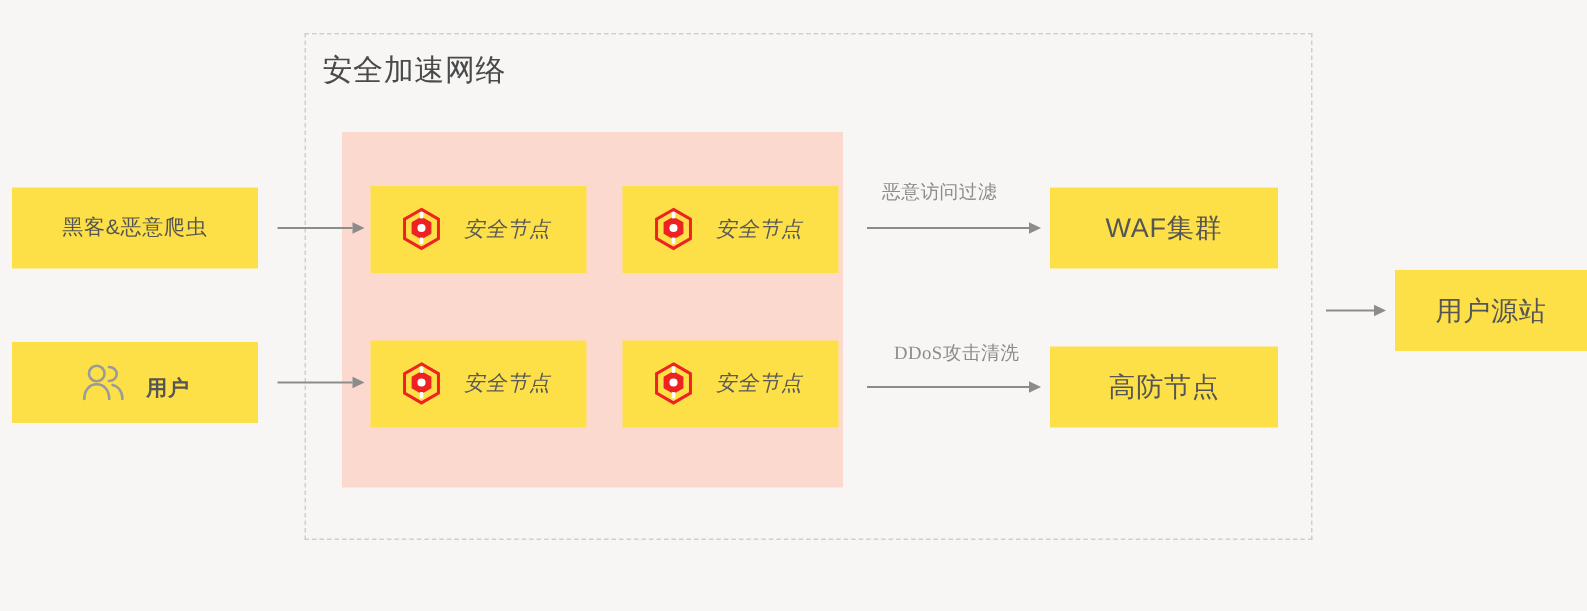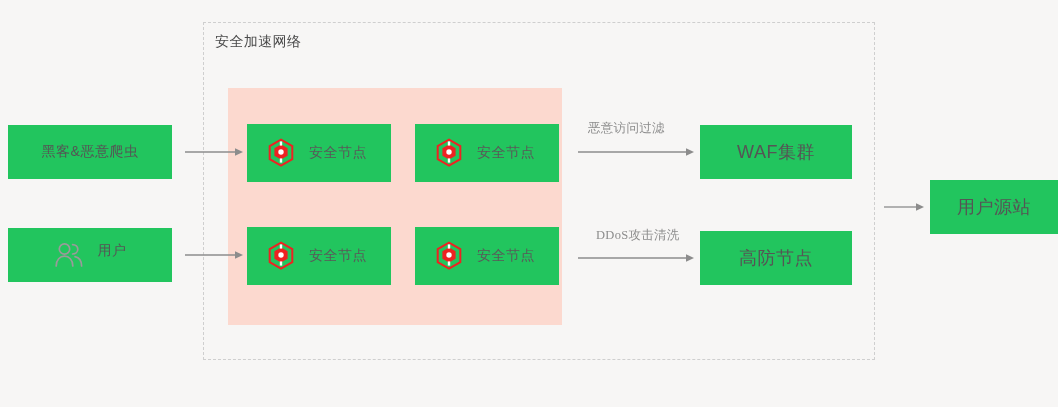--- a/index.html
+++ b/index.html
@@ -27,40 +27,40 @@
     width: 672px;
     height: 338px;
     border: 1px dashed #cfcfcf;
     box-sizing: border-box;
     background: transparent;
   }
   .dashed-title {
     position: absolute;
     left: 215px;
     top: 33px;
-    font-size: 14px;
+    font-size: 20px;
     color: #4a4a4a;
     letter-spacing: 0.4px;
     white-space: nowrap;
   }
 
   
   .pink-region {
     position: absolute;
     left: 228px;
     top: 88px;
     width: 334px;
     height: 237px;
     background: #fcd9cf;
   }
 
   
   .card {
     position: absolute;
-    background: #22c55e;
+    background: #fde047;
     display: flex;
     align-items: center;
     justify-content: center;
     box-sizing: border-box;
   }
   .card-label {
     font-size: 18px;
     color: #555555;
     letter-spacing: 0.5px;
     white-space: nowrap;
@@ -72,31 +72,33 @@
     width: 164px;
     height: 54px;
   }
   .src-card.hackers { top: 125px; }
   .src-card.users   { top: 228px; }
   .src-card .card-label { font-size: 14px; color: #555; }
 
   
   .user-row {
     display: flex;
-    align-items: flex-start;
+    align-items: flex-end;
     gap: 14px;
+    font-weight: bold;
   }
 
   
   .node-card {
     width: 144px;
     height: 58px;
     justify-content: flex-start;
     padding-left: 20px;
     gap: 14px;
+    font-style: italic;
   }
   .node-card.n1 { left: 247px; top: 124px; }
   .node-card.n2 { left: 415px; top: 124px; }
   .node-card.n3 { left: 247px; top: 227px; }
   .node-card.n4 { left: 415px; top: 227px; }
   .node-card .card-label { font-size: 14px; color: #595959; }
 
   
   .svc-card {
     left: 700px;

